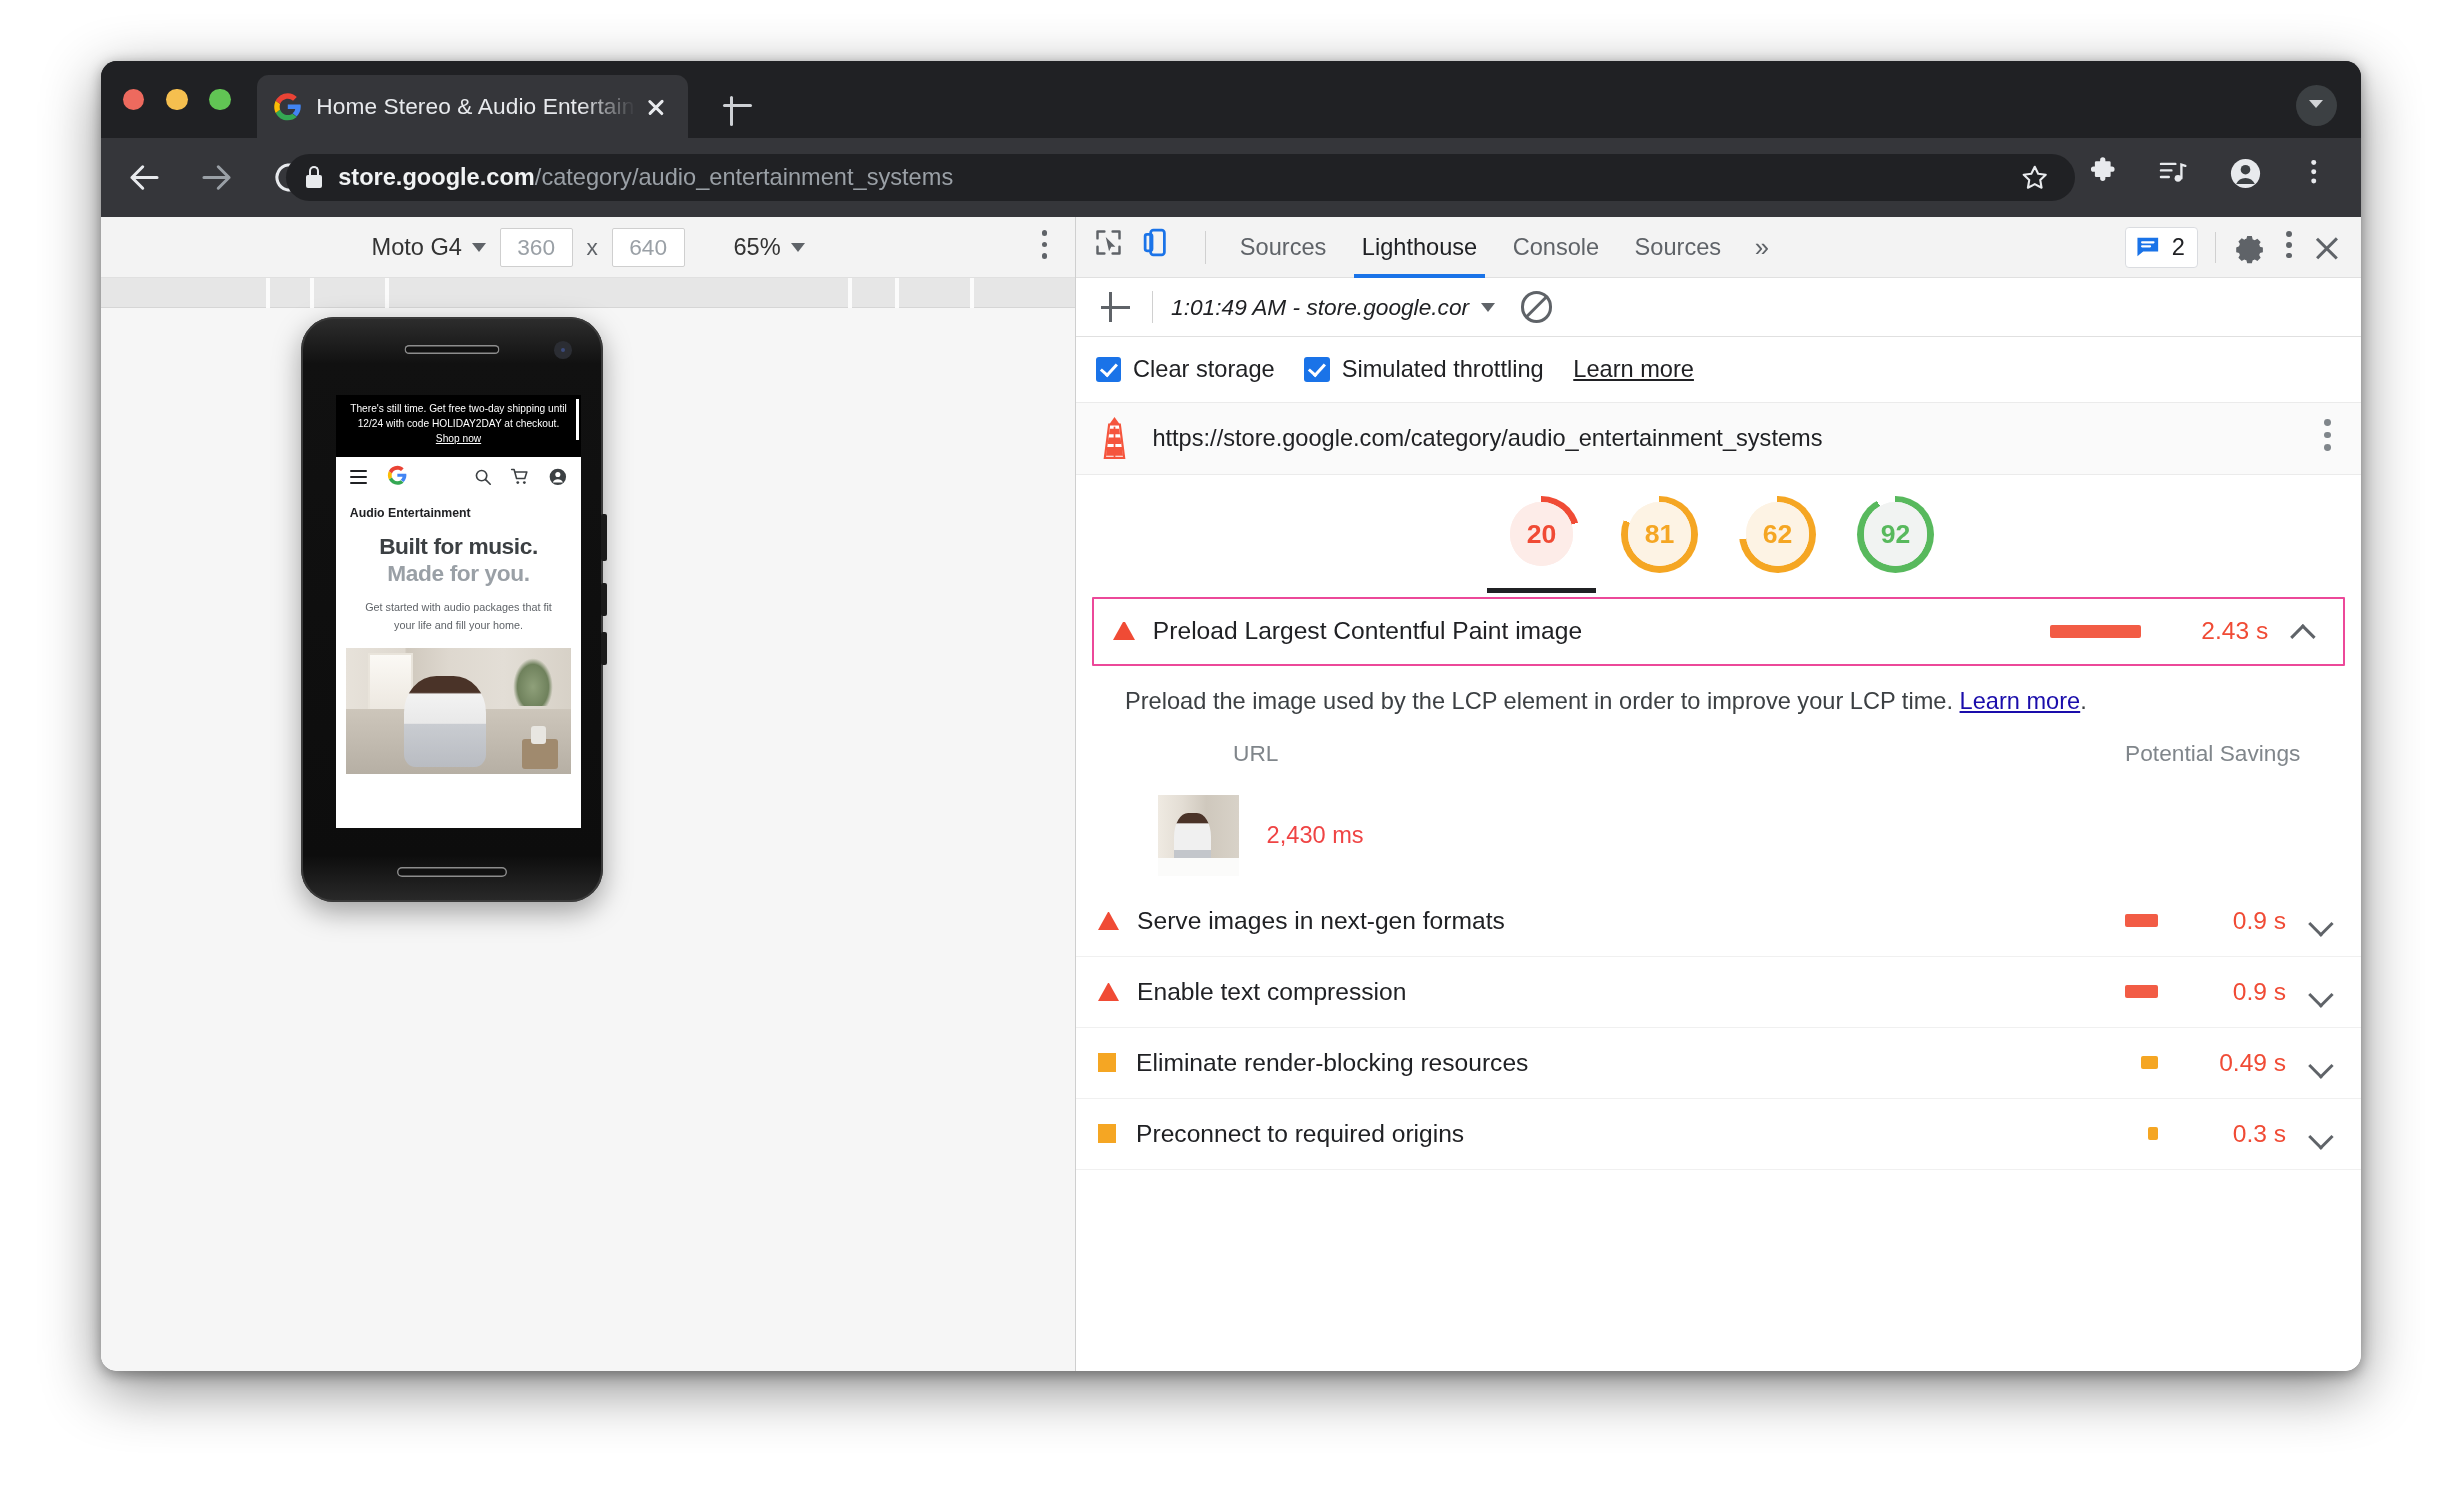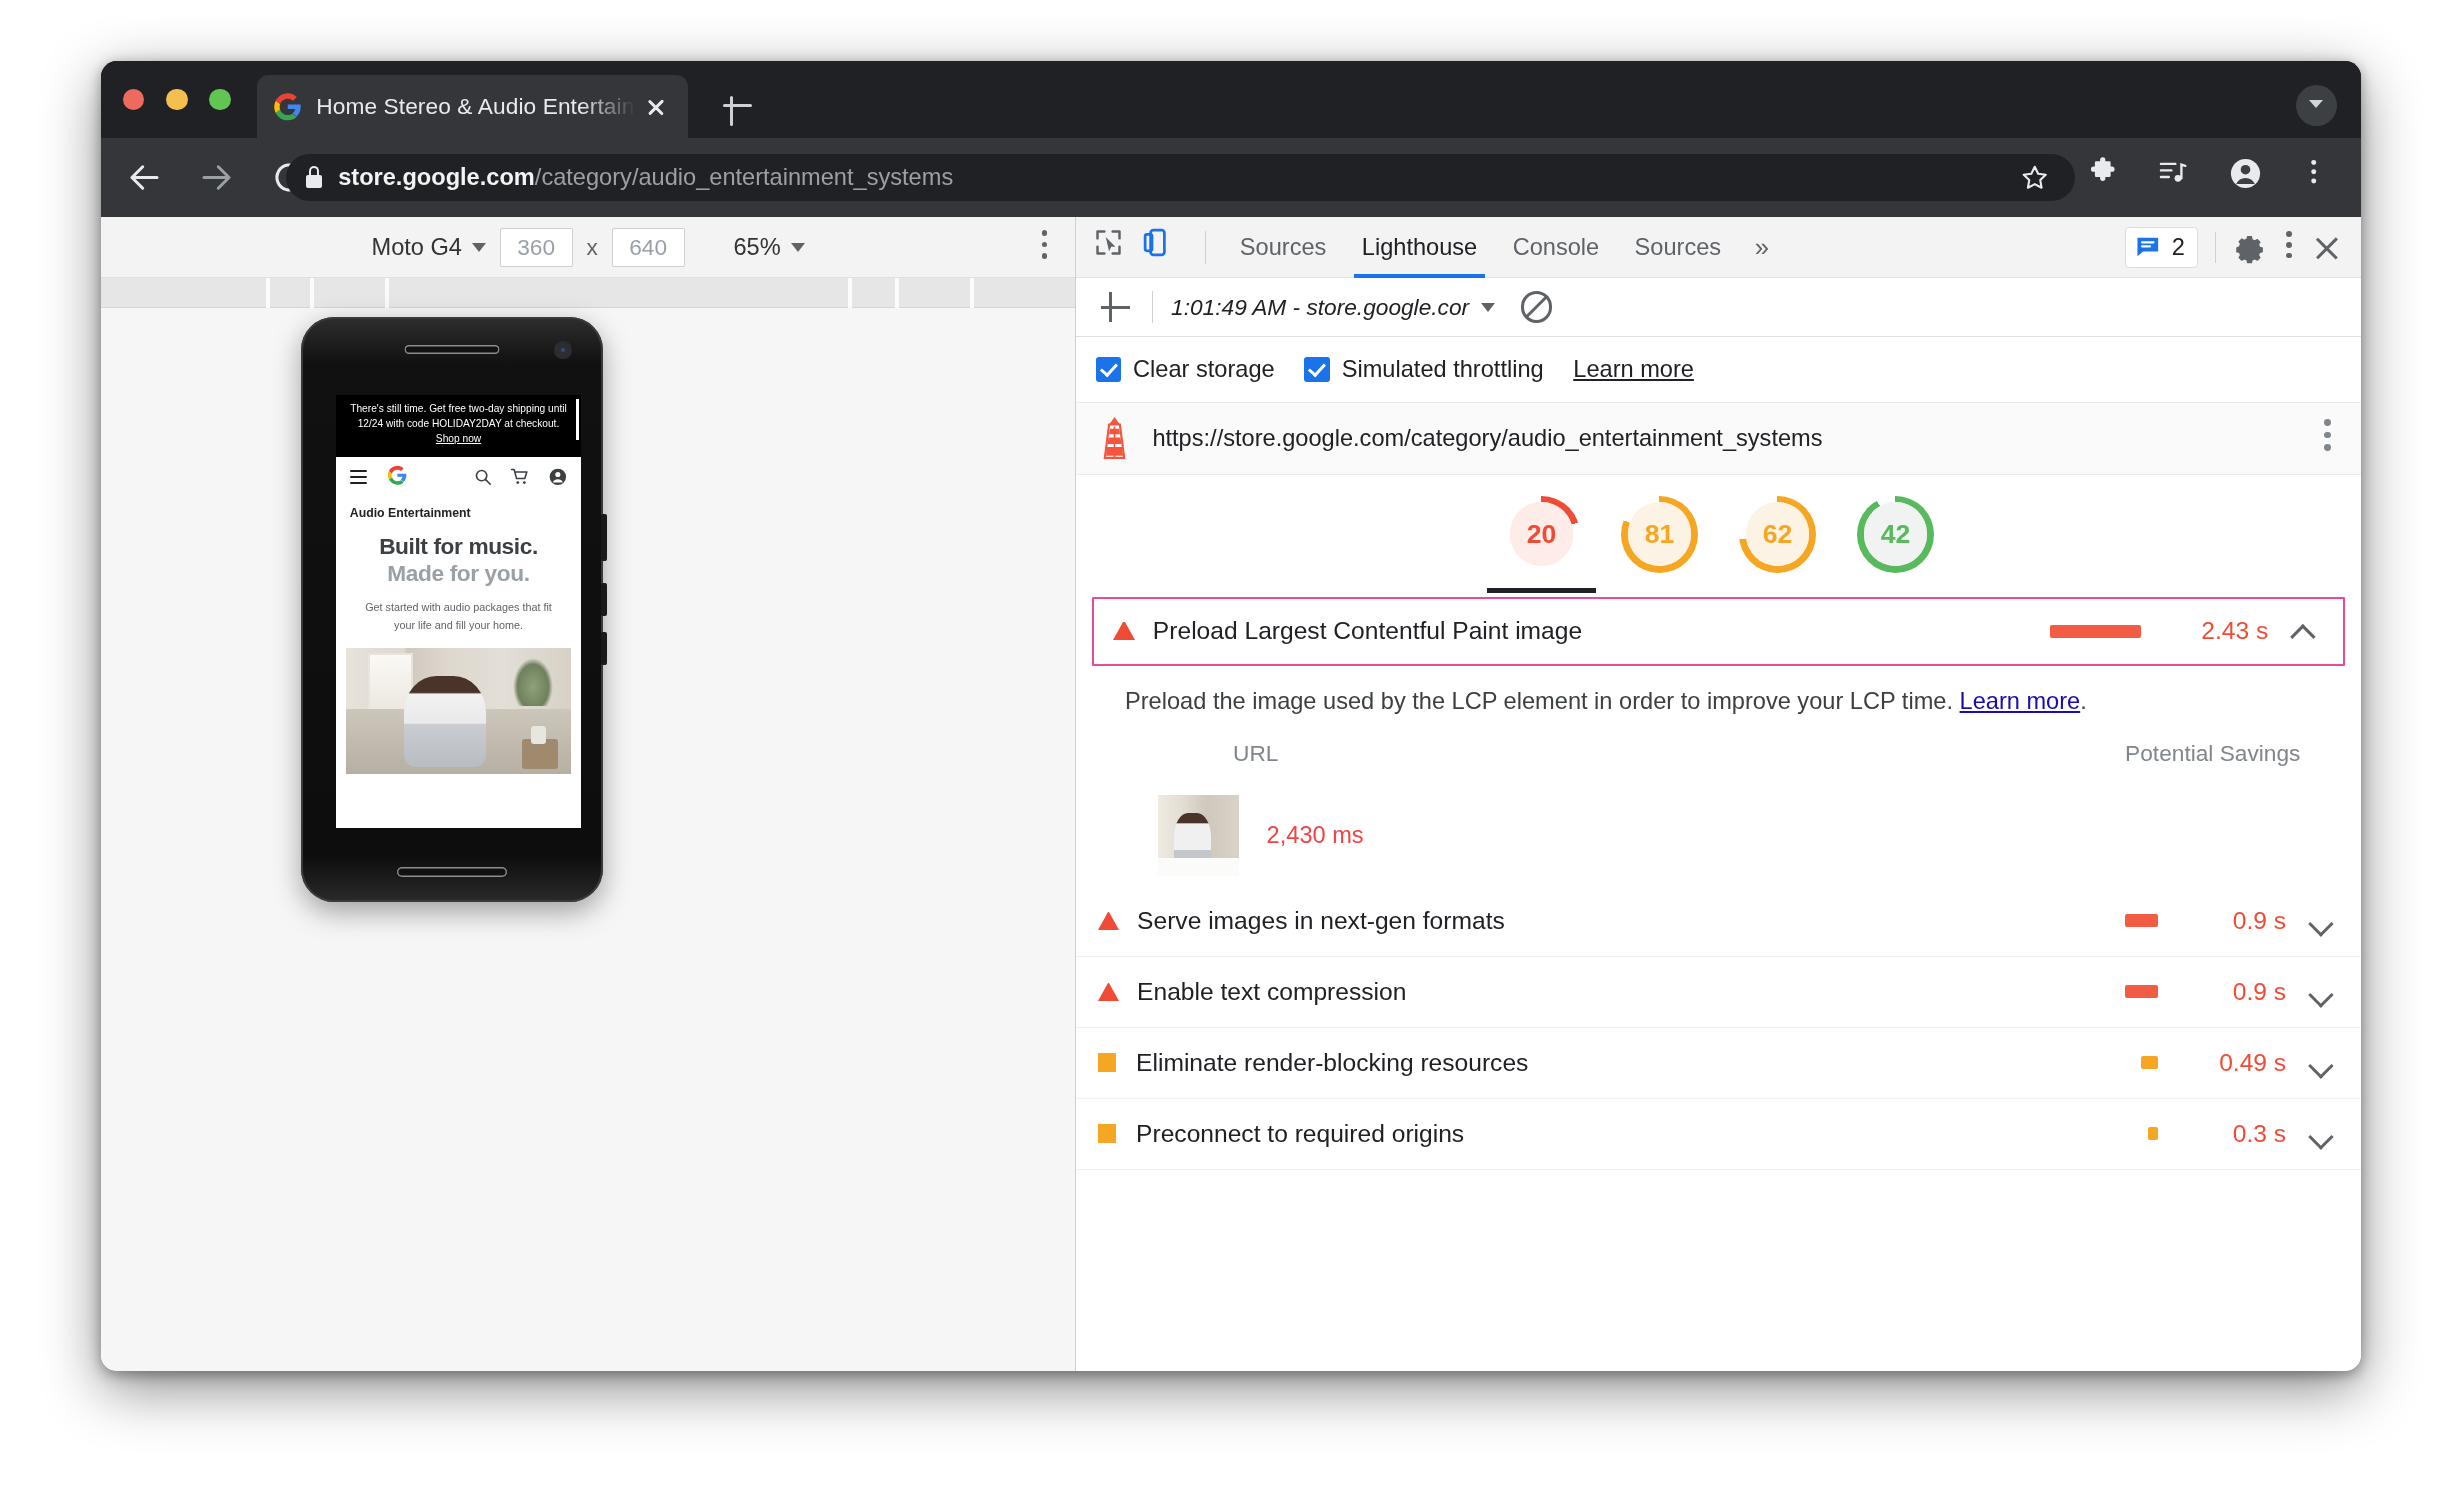--- a/index.html
+++ b/index.html
@@ -601,21 +601,21 @@
             <span class="inner" style="background:#fdf3e4;color:#f5a623;">81</span>
           </div>
           <div class="gauge">
             <span class="ring" style="background:conic-gradient(#f5a623 0 73%, transparent 73% 100%);"></span>
             <span class="ring" style="inset:6.9px;background:#fdf3e4;"></span>
             <span class="inner" style="background:#fdf3e4;color:#f5a623;">62</span>
           </div>
           <div class="gauge">
             <span class="ring" style="background:conic-gradient(#58b95d 0 92%, transparent 92% 100%);"></span>
             <span class="ring" style="inset:6.9px;background:#f1f3f2;"></span>
-            <span class="inner" style="background:#f1f3f2;color:#58b95d;">42</span>
+            <span class="inner" style="background:#f1f3f2;color:#58b95d;">92</span>
           </div>
         </div>
 
         <div class="audits">
 
           <div class="audit-row expanded">
             <span class="tri"></span>
             <span class="audit-title">Preload Largest Contentful Paint image</span>
             <span class="bar red" style="width:91px"></span>
             <span class="audit-val">2.43 s</span>

